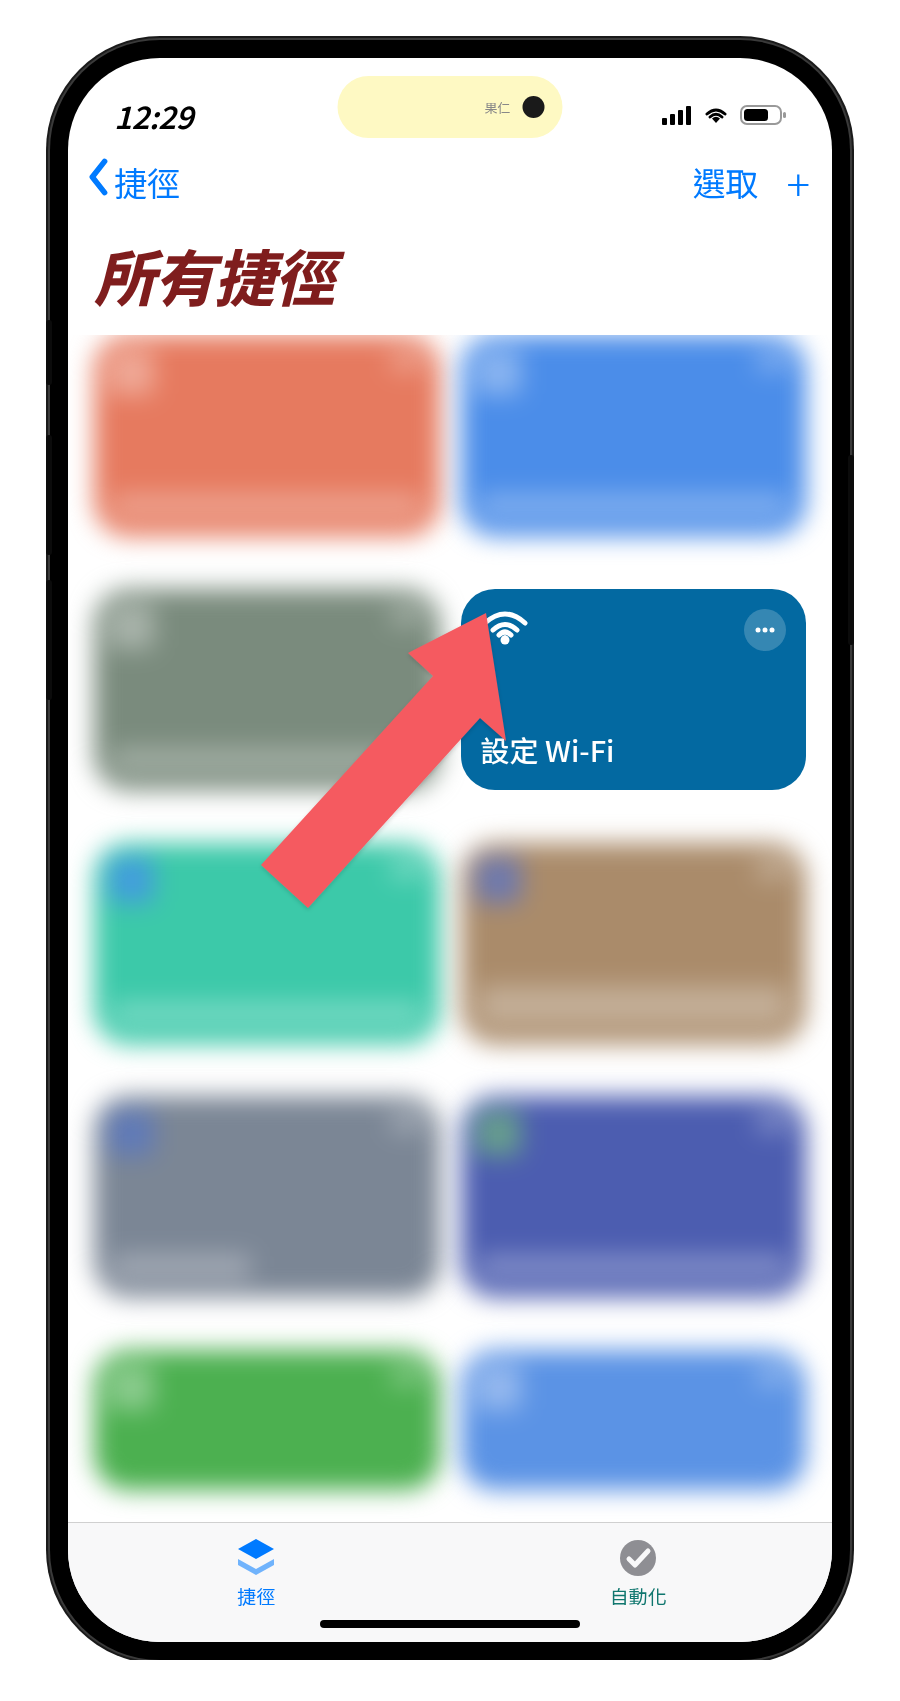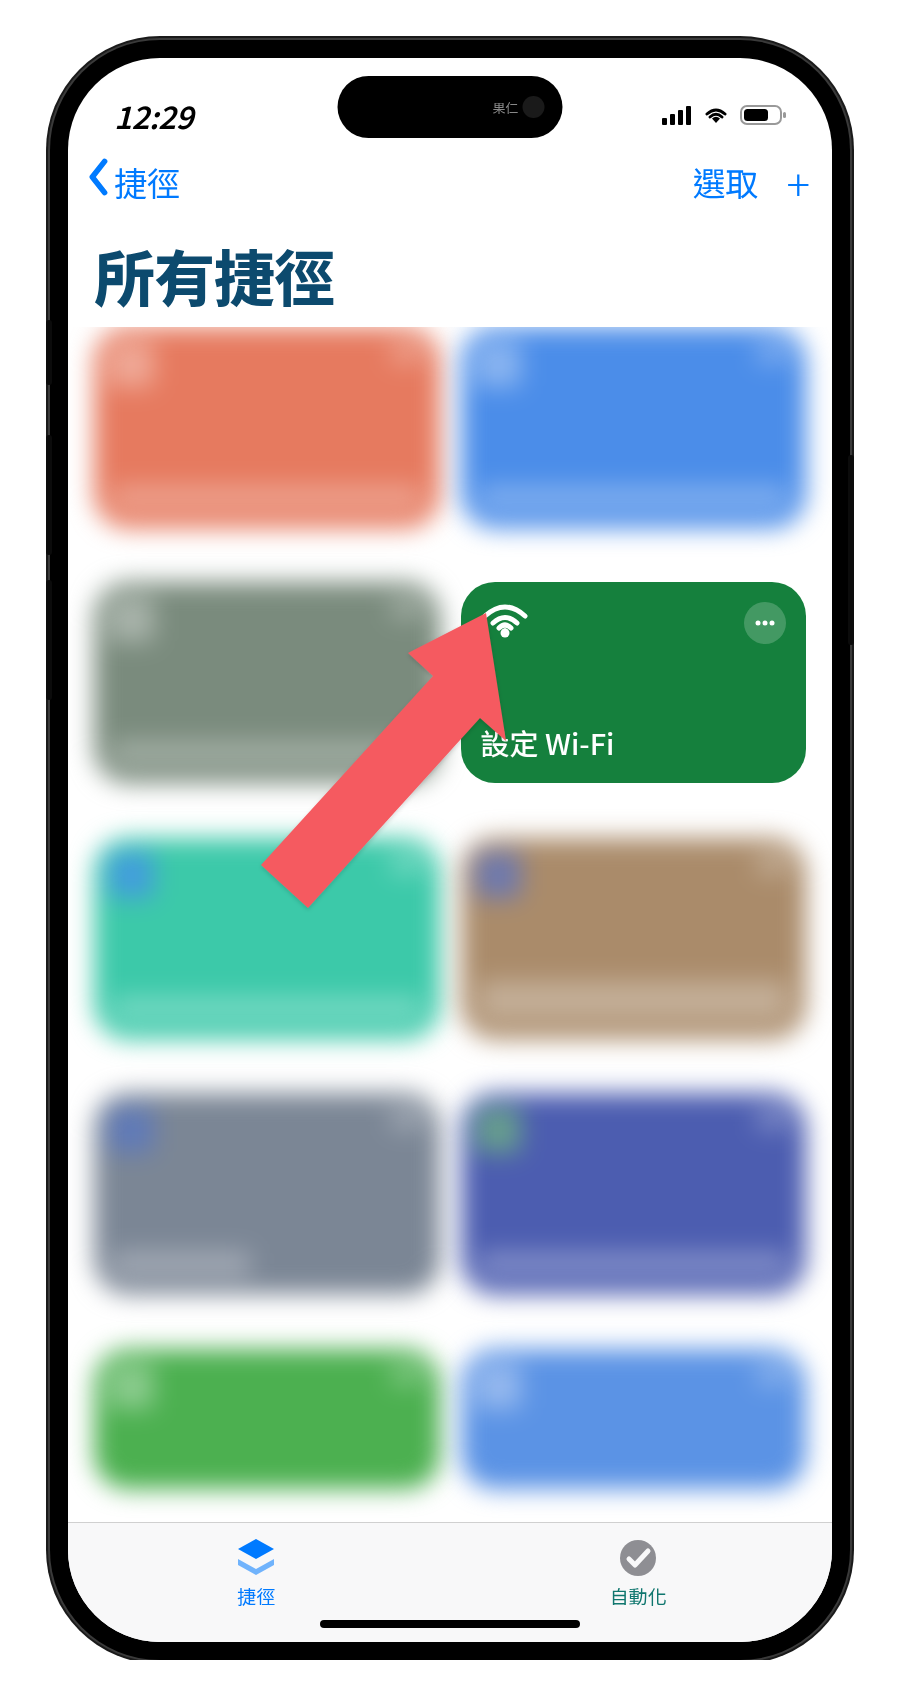--- a/index.html
+++ b/index.html
@@ -40,27 +40,28 @@
       display: flex;
       flex-direction: column;
     }
     .dynamic-island {
       position: absolute;
       top: 18px;
       left: 50%;
       transform: translateX(-50%);
       width: 225px;
       height: 62px;
-      background: #000000;
+      background: #fef9c3;
       border-radius: 40px;
       z-index: 50;
       display: flex;
       align-items: center;
       justify-content: flex-end;
       padding-right: 18px;
+      gap: 8px;
     }
     .di-text {
       font-size: 13px;
       color: #888;
       margin-right: 4px;
     }
     .di-cam {
       width: 22px; height: 22px; border-radius: 50%; background: #1a1a1a;
     }
 
@@ -86,23 +87,24 @@
     }
     .nav-left { display: flex; align-items: center; gap: 2px; color: #007aff; font-size: 33px; }
     .nav-left svg { margin-right: 0; }
     .nav-right { display: flex; align-items: center; gap: 28px; color: #007aff; font-size: 33px; }
     .nav-right .plus { font-size: 44px; font-weight: 300; line-height: 1; }
 
     
     .title {
       font-size: 61px;
       font-weight: 800;
-      color: #0c4a6e;
-      padding: 20px 26px 8px;
+      color: #7f1d1d;
+      padding: 20px 26px 16px;
       letter-spacing: -1px;
+      font-style: italic;
     }
 
     
     .grid {
       display: grid;
       grid-template-columns: 1fr 1fr;
       gap: 21px;
       padding: 0 26px;
       flex: 1;
       overflow: hidden;
@@ -254,21 +256,21 @@
         <div class="blurbottom"></div>
       </div>
 
       <div class="card blur" style="background:#7a8b7d">
         <div class="blurtop">
             <div class="blursq"></div>
             <div class="blurpill"></div>
           </div>
         <div class="blurbottom"></div>
       </div>
-      <div class="card" style="background:#15803d">
+      <div class="card" style="background:#0369a1">
         <div class="inner">
           <div class="top">
             <span class="wifi-icon">
               <svg width="48" height="40" viewBox="0 0 48 40">
                 <path d="M24 34 Q18 28 24 26 Q30 28 24 34 Z" fill="#fff"></path>
                 <circle cx="24" cy="31" r="4.5" fill="#fff"></circle>
                 <path d="M12 21 Q24 10 36 21" stroke="#fff" stroke-width="5" fill="none" stroke-linecap="round"></path>
                 <path d="M4 14 Q24 -4 44 14" stroke="#fff" stroke-width="5" fill="none" stroke-linecap="round"></path>
                 <path d="M18 26 Q24 20 30 26" stroke="#fff" stroke-width="5" fill="none" stroke-linecap="round"></path>
               </svg>

